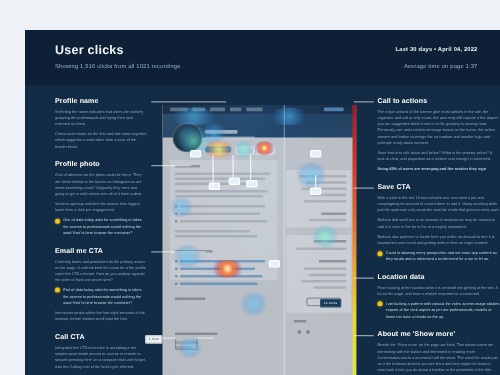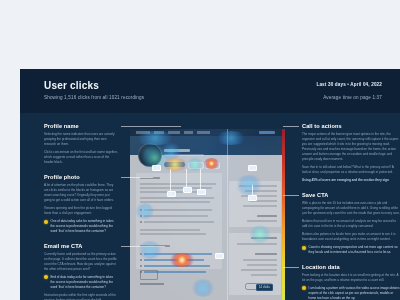--- a/index.html
+++ b/index.html
@@ -9,21 +9,20 @@
     font-family:"Liberation Sans", sans-serif;
     -webkit-font-smoothing:antialiased;
   }
   #app{position:relative;width:400px;height:300px;}
 
   
   .panel{
     position:absolute;left:20px;top:24px;right:0;bottom:0;
     background:#122c45;
     overflow:hidden;
-    margin-top:45px;
   }
   .panel-head{
     position:absolute;left:0;top:0;right:0;height:44px;
     background:#0d2036;
   }
   .head-inner{
     position:relative;height:100%;
   }
   .title{
     position:absolute;left:24px;top:11px;

